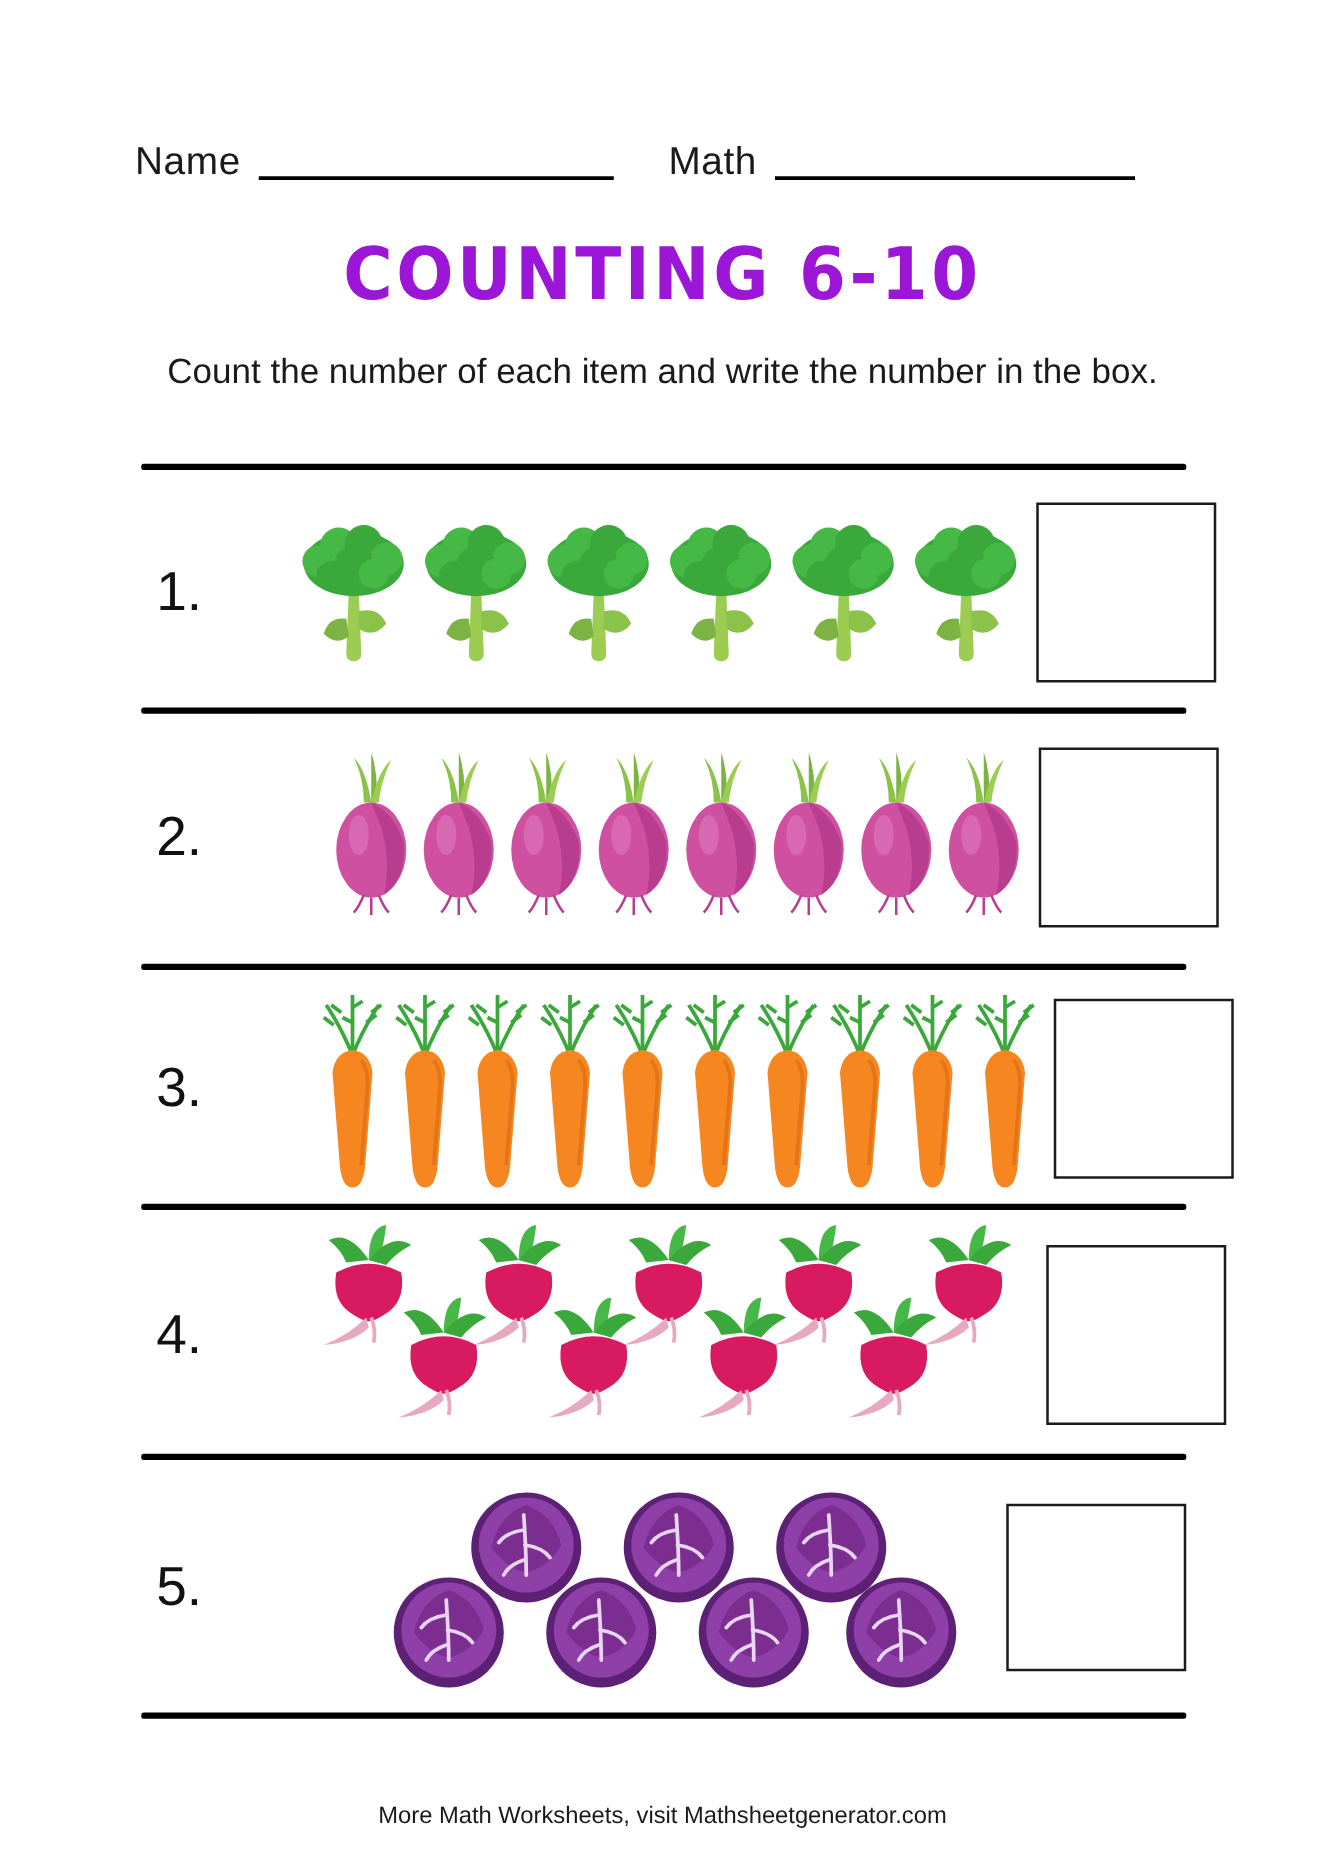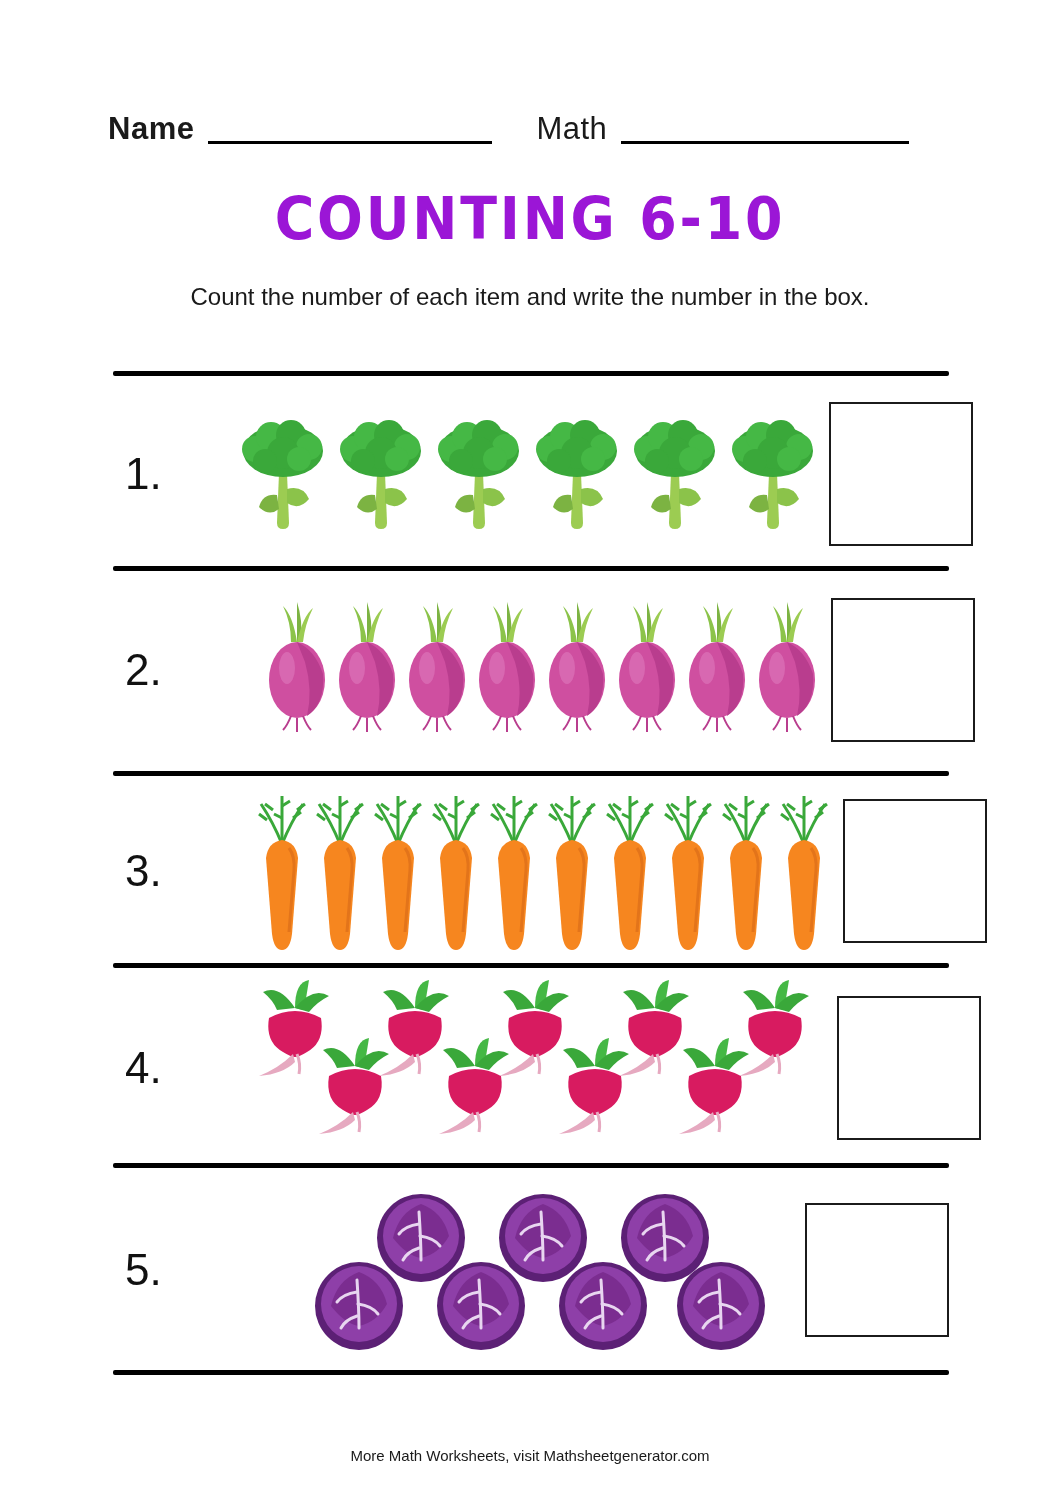--- a/index.html
+++ b/index.html
@@ -42,21 +42,21 @@
     letter-spacing: 0.5px;
     font-family: "Liberation Sans", sans-serif;
     padding-bottom: 2px;
   }
   .field-line {
     display: inline-block;
     border-bottom: 3px solid #000;
     margin-left: 14px;
     margin-bottom: 4px;
   }
-  .name-field { margin-right: 44px; font-weight: bold; }
+  .name-field { margin-right: 44px; }
   .name-line { width: 284px; }
   .date-line { width: 288px; }
 
   
   .title {
     position: absolute;
     top: 185px;
     left: 0;
     width: 1060px;
     text-align: center;
@@ -66,21 +66,21 @@
     letter-spacing: 3px;
     color: #9b16d6;
     transform: scaleX(0.93);
   }
   .subtitle {
     position: absolute;
     top: 278px;
     left: 130px;
     width: 800px;
     text-align: center;
-    font-size: 24px;
+    font-size: 28px;
     line-height: 38px;
     color: #1a1a1a;
   }
 
   
   .sep {
     position: absolute;
     left: 113px;
     width: 836px;
     height: 5px;
@@ -146,21 +146,21 @@
   }
   .cabbage-wrap .veg { position: absolute; }
 
   
   .footer {
     position: absolute;
     bottom: 36px;
     left: 0;
     width: 1060px;
     text-align: center;
-    font-size: 15px;
+    font-size: 19px;
     color: #1a1a1a;
   }
 </style>
 </head>
 <body>
 
 <div class="page">
 
   <div class="header-row">
     <div class="field name-field">

